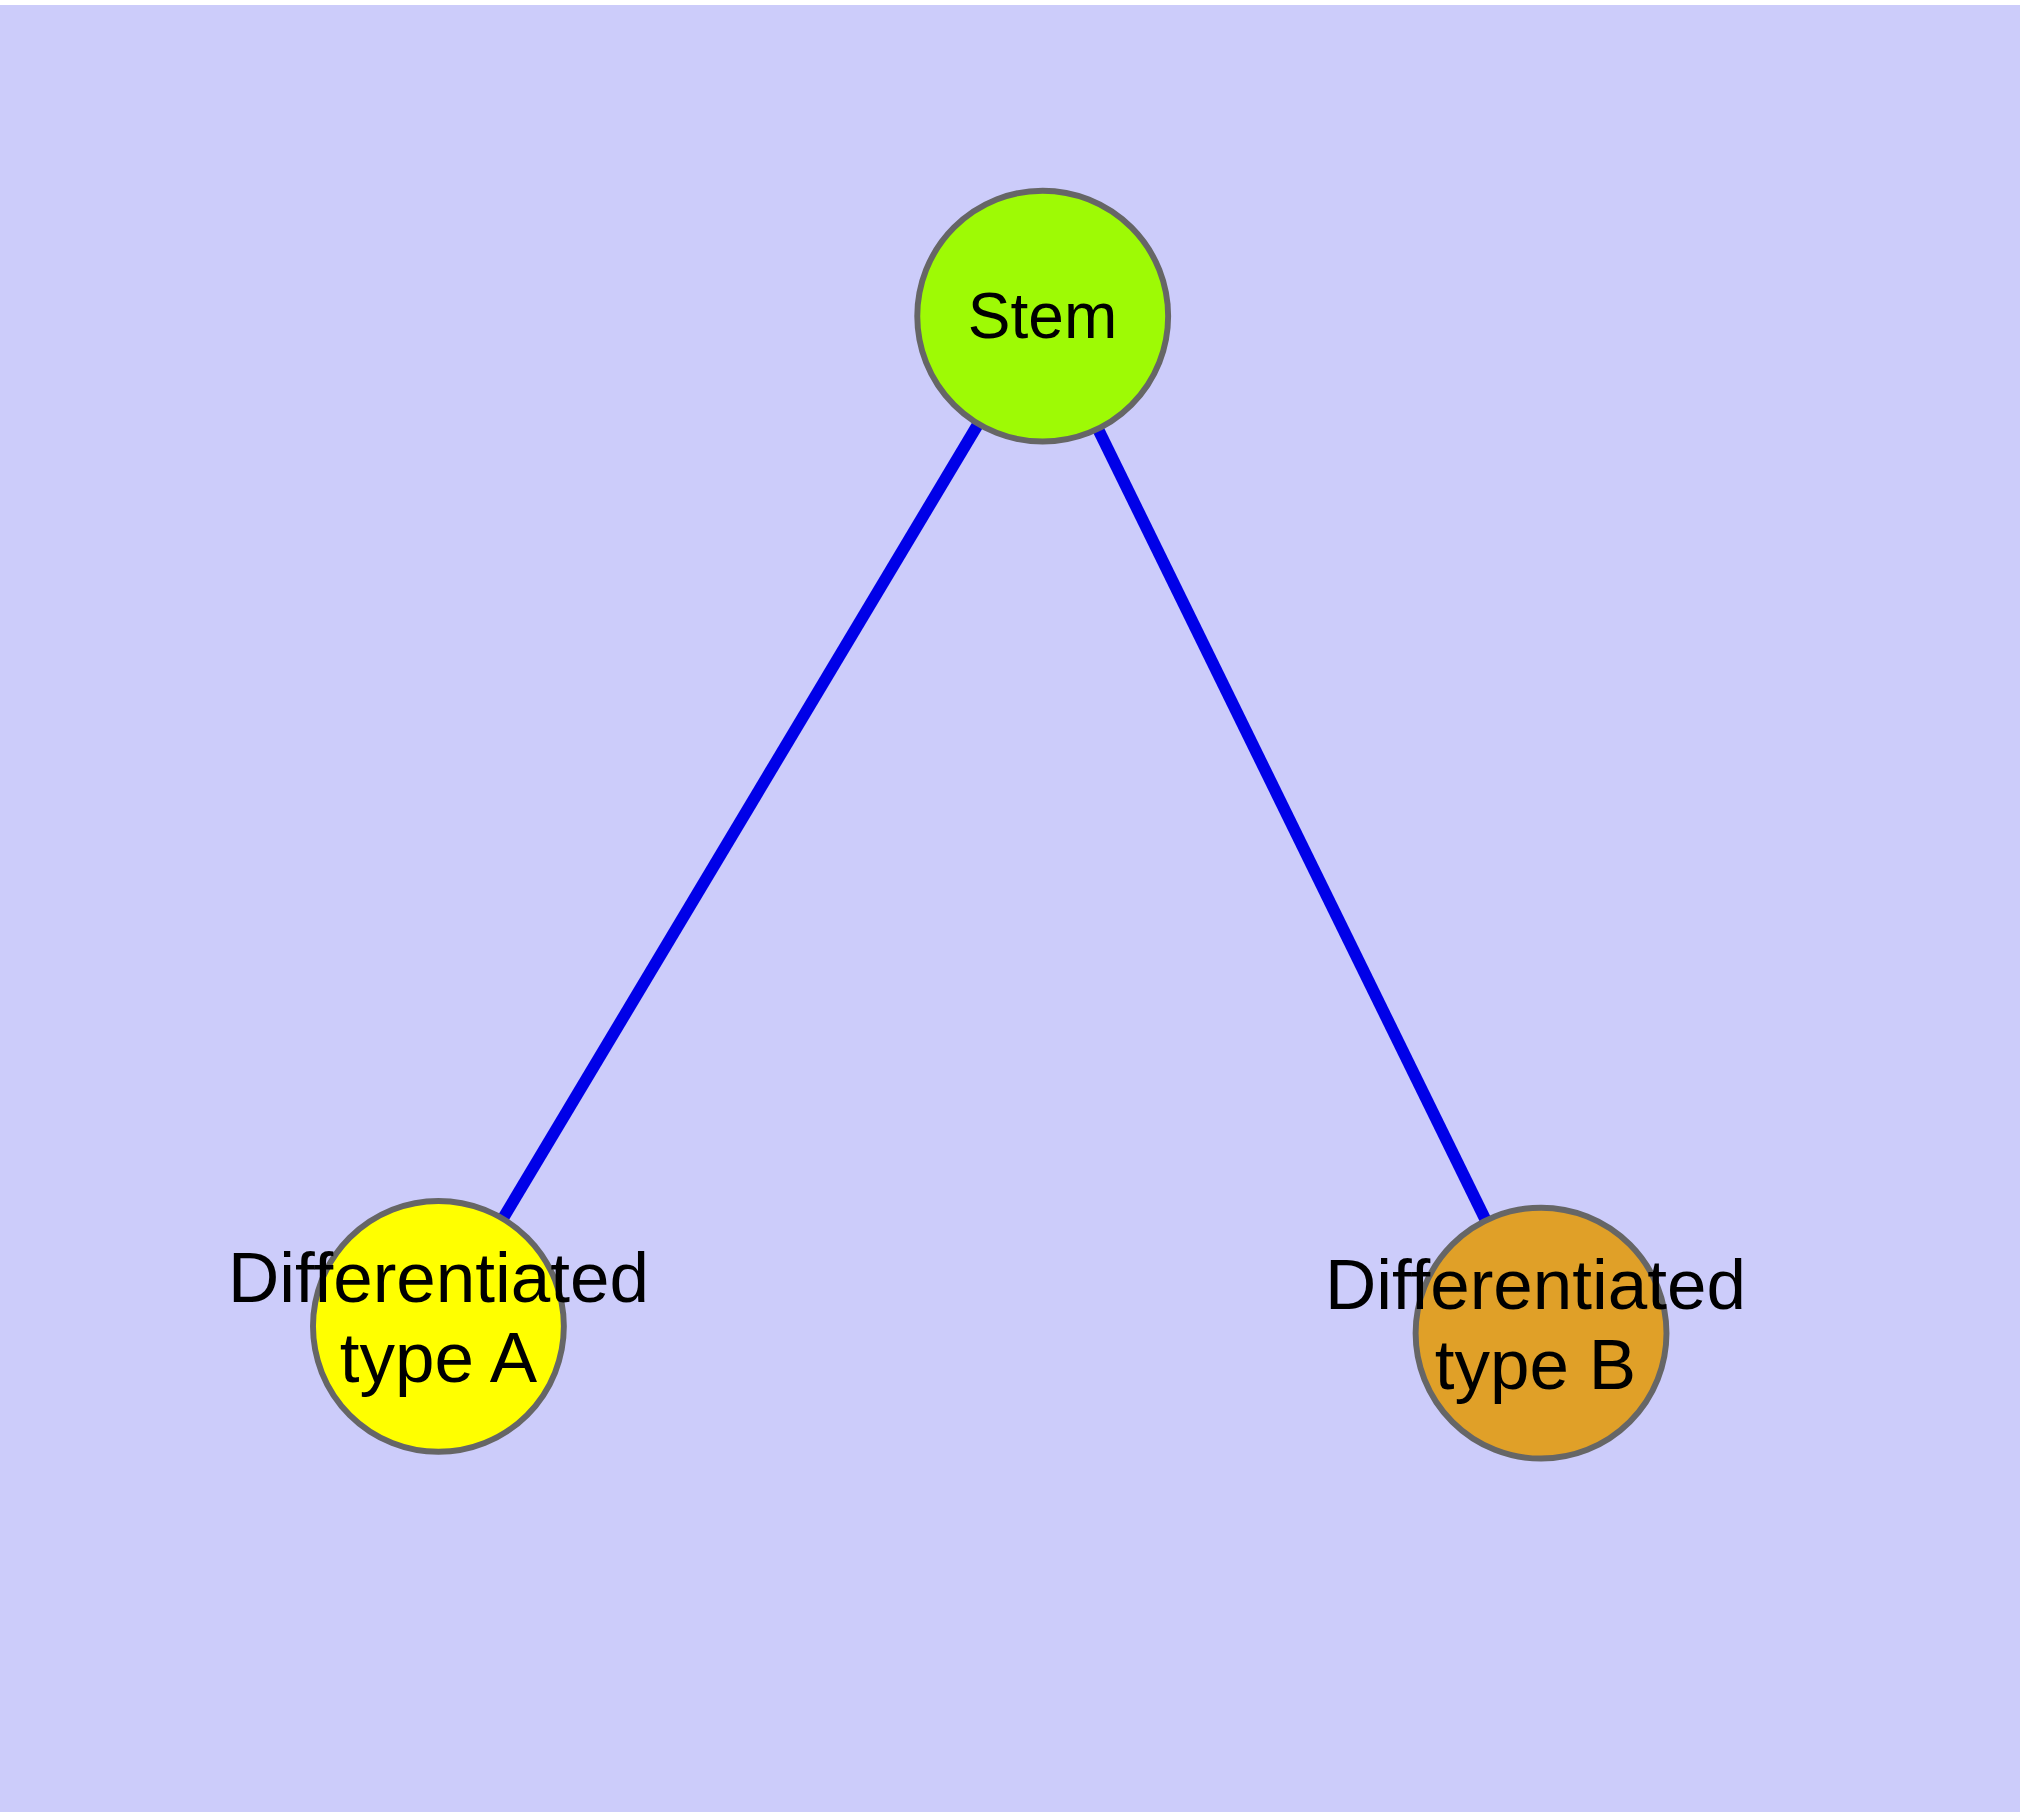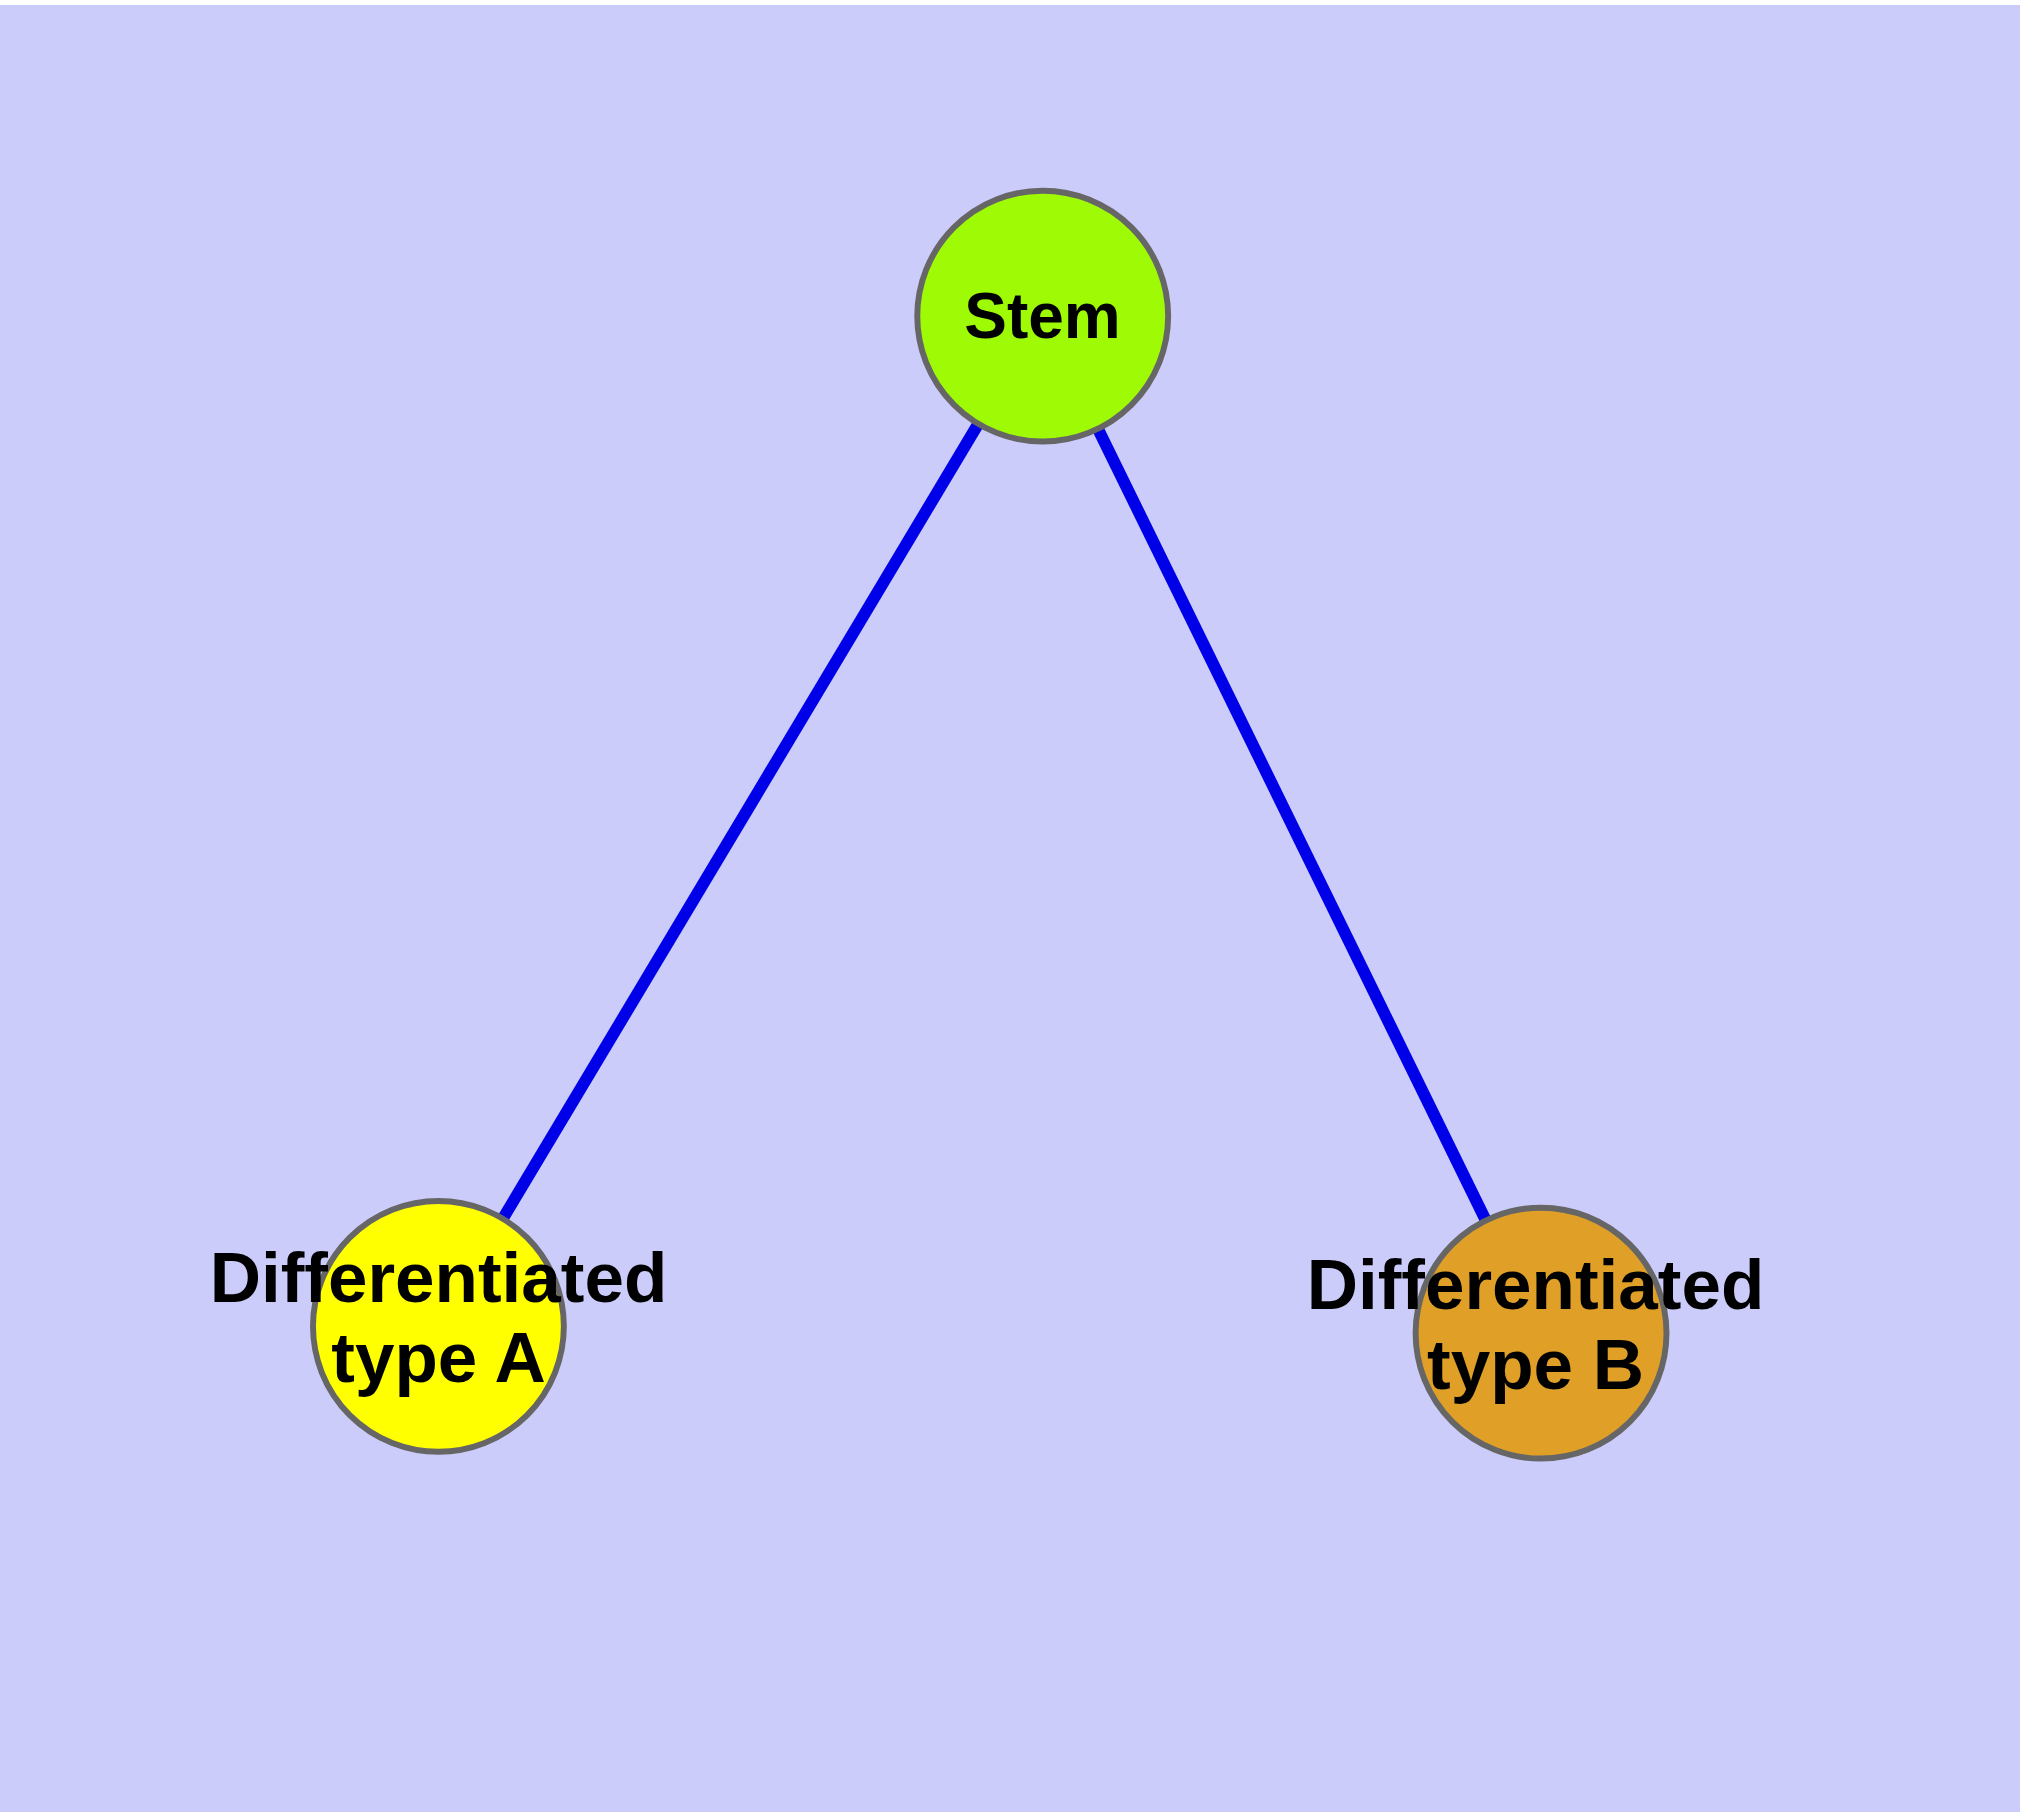--- a/index.html
+++ b/index.html
@@ -25,21 +25,21 @@
   #graph-svg {
     position: absolute;
     left: 0;
     top: 0;
     width: 2021px;
     height: 1812px;
   }
   .node-label {
     position: absolute;
     color: #000000;
-    font-weight: bold;
+    font-weight: normal;
     text-align: center;
     line-height: 1.12;
     white-space: pre;
     pointer-events: none;
     -webkit-font-smoothing: antialiased;
   }
   #label-stem {
     font-size: 64px;
     left: 788px;
     top: 281px;

